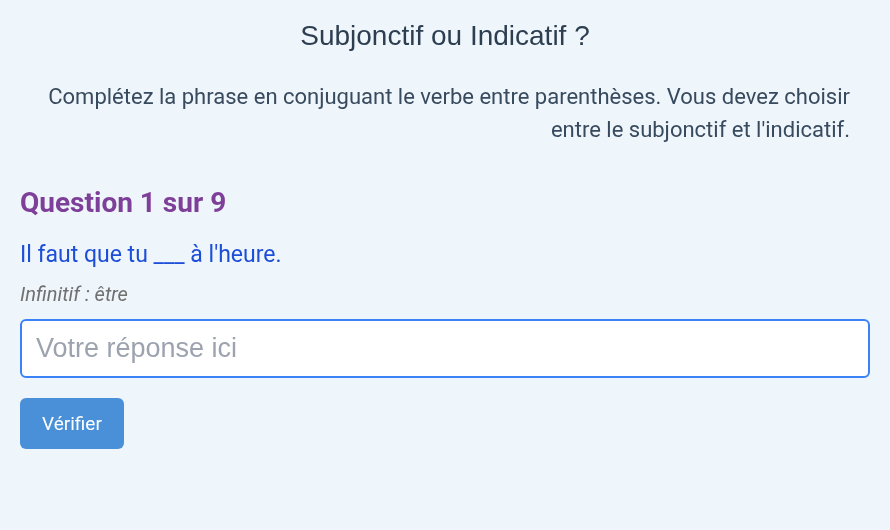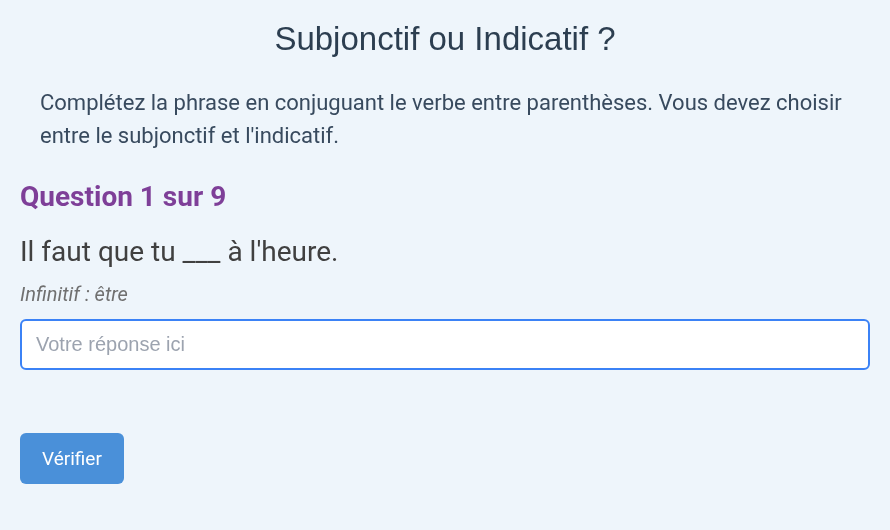--- a/index.html
+++ b/index.html
@@ -8,78 +8,77 @@
       box-sizing: border-box;
     }
     body {
       font-family: -apple-system, BlinkMacSystemFont, 'Segoe UI', Roboto, Helvetica, Arial, sans-serif;
       background-color: #eef5fb;
       width: 890px;
       height: 530px;
       padding: 20px 20px 0 20px;
     }
     .title {
-      font-size: 33px;
+      font-size: 28px;
       font-weight: 400;
       color: #2c3e50;
       text-align: center;
       margin-bottom: 28px;
       font-family: 'Helvetica Neue', Arial, sans-serif;
       font-stretch: condensed;
     }
     .instructions {
       font-size: 22px;
       color: #384a5e;
-      text-align: left;
+      text-align: right;
       line-height: 1.5;
-      margin-bottom: 28px;
+      margin-bottom: 40px;
       padding: 0 20px;
     }
     .question-label {
       font-size: 28px;
       font-weight: 700;
       color: #7e3f98;
       margin-bottom: 22px;
     }
     .sentence {
-      font-size: 28px;
-      color: #404040;
+      font-size: 23px;
+      color: #1d4ed8;
       margin-bottom: 14px;
     }
     .infinitive {
       font-size: 20px;
       font-style: italic;
       color: #707070;
       margin-bottom: 13px;
     }
     .answer-input {
       width: 100%;
       padding: 12px 14px;
-      font-size: 20px;
+      font-size: 27px;
       border: 2px solid #3b82f6;
       border-radius: 6px;
       background-color: #ffffff;
       color: #333;
       outline: none;
       margin-bottom: 20px;
     }
     .answer-input::placeholder {
       color: #9ca3af;
       font-style: normal;
     }
     .verify-button {
       background-color: #4a90d9;
       color: #ffffff;
       border: none;
       padding: 14px 22px;
       font-size: 19px;
       border-radius: 6px;
       cursor: pointer;
       font-family: inherit;
-      margin-top: 43px;
     }
   </style>
 </head>
 <body>
 
 
 
 <h1 class="title">Subjonctif ou Indicatif ?</h1>
 
 <p class="instructions">Complétez la phrase en conjuguant le verbe entre parenthèses. Vous devez choisir entre le subjonctif et l'indicatif.</p>

